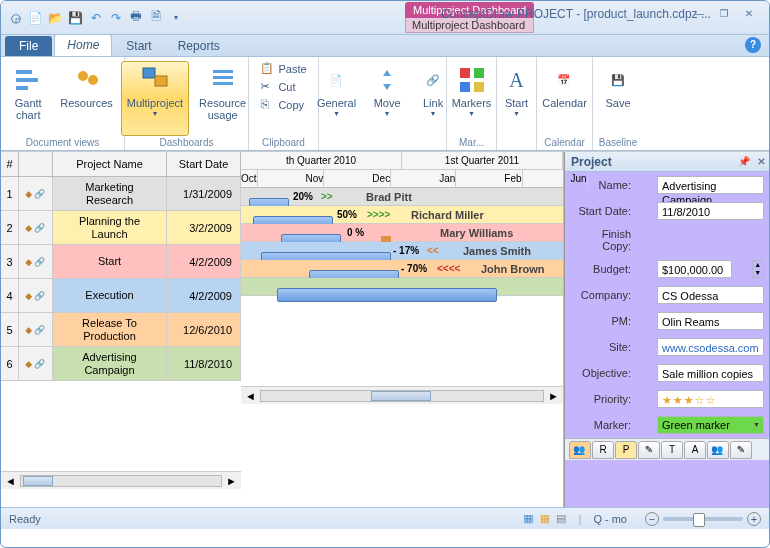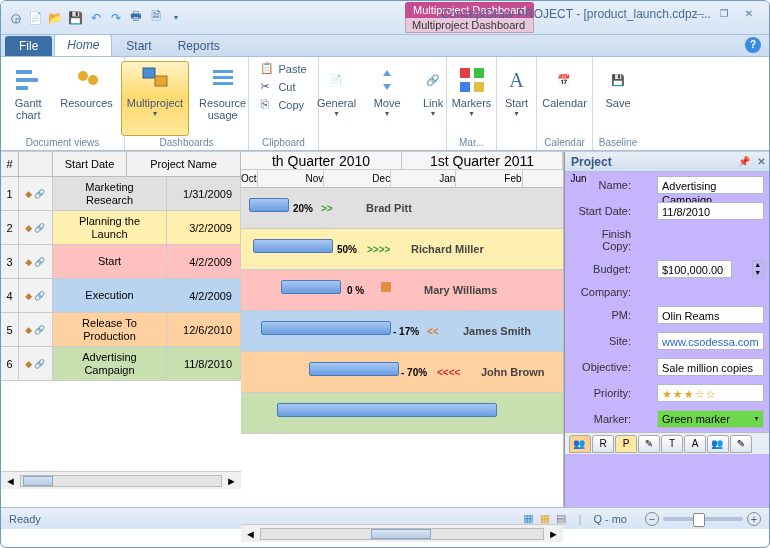--- a/index.html
+++ b/index.html
@@ -36,24 +36,24 @@
 .gcell { border-right: 1px solid #ccc; height: 100%; display: flex; align-items: center; justify-content: center; font-size: 11px; padding: 0 4px; }
 .c-num { width: 18px; background: #f2f2f2; }
 .c-icons { width: 34px; background: #f2f2f2; gap: 2px; font-size: 9px; color: #c08030; }
 .c-name { width: 114px; text-align: center; flex-direction: column; line-height: 1.1; }
 .c-date { width: 74px; justify-content: flex-end; padding-right: 8px; }
 .r1 { background: #e0e0e0; } .r2 { background: #fff0b0; } .r3 { background: #ffc0c0; }
 .r4 { background: #b8d4f0; } .r5 { background: #ffd0a0; } .r6 { background: #c8e0b0; }
 .timeline { width: 322px; position: relative; }
 .tlhdr { height: 36px; border-bottom: 1px solid #bbb; background: #f6f6f6; display: flex; flex-direction: column; }
 .tlhdr-top { display: flex; height: 18px; border-bottom: 1px solid #ccc; }
-.tlhdr-top div { flex: 1; text-align: center; font-size: 14px; border-right: 1px solid #ccc; line-height: 18px; }
+.tlhdr-top div { flex: 1; text-align: center; font-size: 10px; border-right: 1px solid #ccc; line-height: 18px; }
 .tlhdr-bot { display: flex; height: 18px; gap: 48px; }
 .tlhdr-bot div { flex: 1; text-align: center; font-size: 10px; border-right: 1px solid #ccc; line-height: 18px; }
-.tlrow { height: 41px; border-bottom: 1px solid #ccc; position: relative; display: flex; align-items: center; }
+.tlrow { height: 18px; border-bottom: 1px solid #ccc; position: relative; display: flex; align-items: center; }
 .bar { position: absolute; height: 14px; background: linear-gradient(#a8c8f4,#6a9de0); border: 1px solid #4a7ab8; border-radius: 2px; top: 10px; }
 .pct { position: absolute; font-size: 10px; font-weight: bold; }
 .pname { position: absolute; font-size: 11px; font-weight: bold; color: #444; white-space: nowrap; }
 .arrows { position: absolute; font-size: 10px; font-weight: bold; }
 .arrows.g { color: #3a9d3a; } .arrows.o { color: #e07a2a; } .arrows.r { color: #c83030; }
 .scroll-h { height: 18px; background: #f0f0f0; border-top: 1px solid #ccc; display: flex; align-items: center; padding: 0 4px; }
 .scroll-h .track { flex: 1; height: 12px; background: #e4e4e4; border: 1px solid #bbb; position: relative; margin: 0 4px; }
 .scroll-h .thumb { position: absolute; height: 100%; background: linear-gradient(#d8e4f2,#b8ccE4); border: 1px solid #8aa8c8; }
 .sidepane { flex: 1; border-left: 1px solid #999; display: flex; flex-direction: column; background: #c4b5fd; }
 .sphdr { height: 20px; background: linear-gradient(#e8eff8,#d4e0f0); border-bottom: 1px solid #a6c0e0; display: flex; align-items: center; padding: 0 6px; font-size: 12px; color: #3a5a80; font-weight: bold; }
@@ -246,22 +246,22 @@
     <div class="glabel">Baseline</div>
   </div>
 </div>
 
 <div class="content">
   <div class="grid-area">
     <div class="grid-left">
       <div class="ghdr">
         <div style="width:18px">#</div>
         <div style="width:34px"></div>
+        <div style="width:114px">Project Name</div>
         <div style="width:74px">Start Date</div>
-        <div style="width:114px">Project Name</div>
       </div>
       <div id="grid-rows">
           <div class="grow">
             <div class="gcell c-num">1</div>
             <div class="gcell c-icons">◆&nbsp;🔗</div>
             <div class="gcell c-name r1">Marketing<br>Research</div>
             <div class="gcell c-date r1">1/31/2009</div>
           </div>
           <div class="grow">
             <div class="gcell c-num">2</div>
@@ -328,21 +328,21 @@
           <div class="tlrow r2">
             <div class="bar" style="left:12px;width:80px"></div>
             <div class="pct" style="left:96px">50%</div>
             <div class="arrows g" style="left:126px">&gt;&gt;&gt;&gt;</div>
             <div class="pname" style="left:170px">Richard Miller</div>
           </div>
           <div class="tlrow r3">
             <div class="bar" style="left:40px;width:60px"></div>
             <div class="pct" style="left:106px">0 %</div>
             <div style="position:absolute;left:140px;width:10px;height:10px;background:#e09040;top:12px"></div>
-            <div class="pname" style="left:183px">Mary Williams</div>
+            <div class="pname" style="left:199px">Mary Williams</div>
           </div>
           <div class="tlrow r4">
             <div class="bar" style="left:20px;width:130px"></div>
             <div class="pct" style="left:152px">- 17%</div>
             <div class="arrows o" style="left:186px">&lt;&lt;</div>
             <div class="pname" style="left:222px">James Smith</div>
           </div>
           <div class="tlrow r5">
             <div class="bar" style="left:68px;width:90px"></div>
             <div class="pct" style="left:160px">- 70%</div>
@@ -382,20 +382,21 @@
     <div class="form-row">
         <label>Finish Copy:</label>
       </div>
     <div class="form-row">
         <label>Budget:</label>
         <div class="val" style="flex:1">$100,000.00</div>
         <div style="width:12px;border:1px solid #b0b8c4;font-size:7px;text-align:center;line-height:8px">▲<br>▼</div>
       </div>
     <div class="form-row">
         <label>Company:</label>
+        <div class="val">CS Odessa</div>
       </div>
     <div class="form-row">
         <label>PM:</label>
         <div class="val">Olin Reams</div>
       </div>
     <div class="form-row">
         <label>Site:</label>
         <div class="val" style="color:#2a6ac0;">www.csodessa.com</div>
       </div>
     <div class="form-row">

